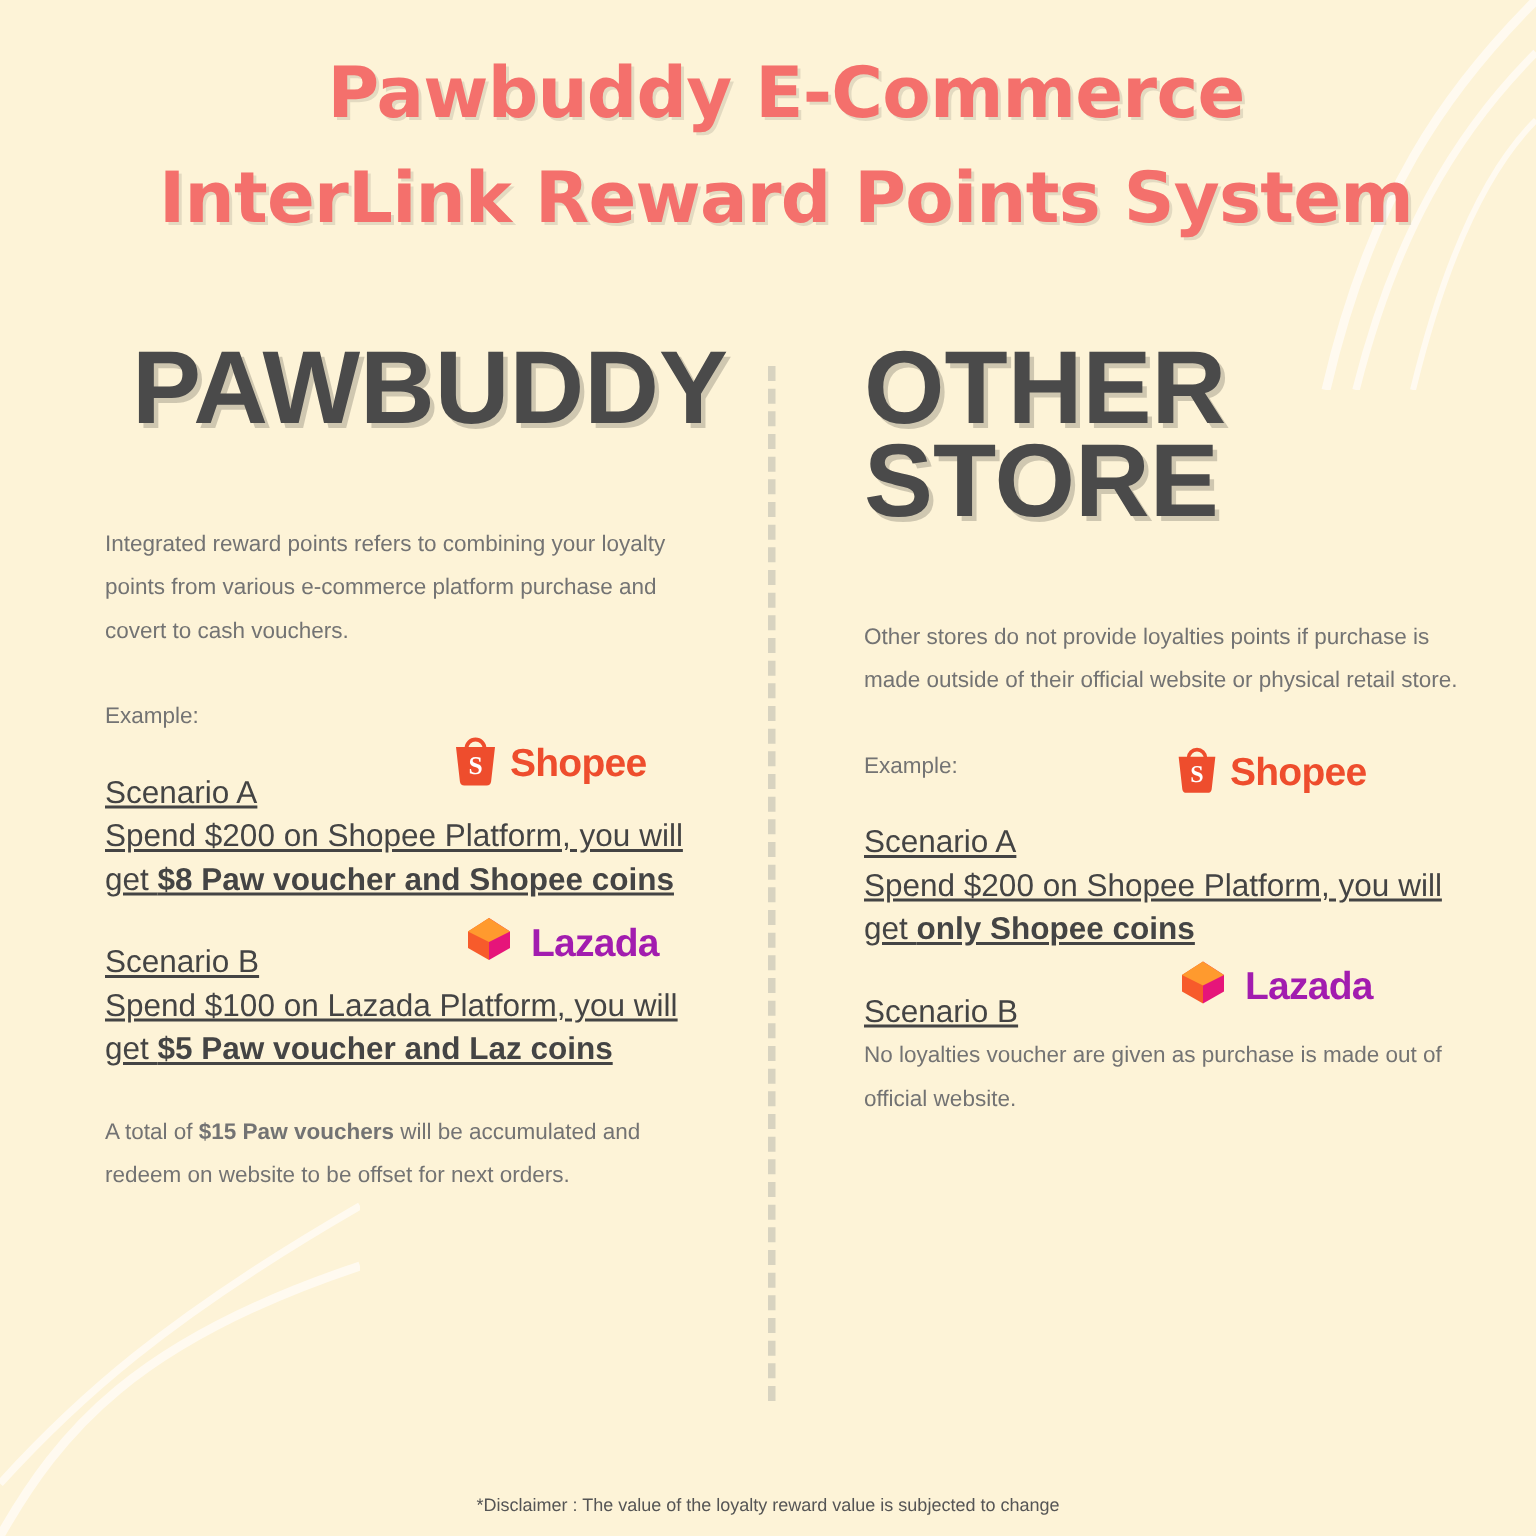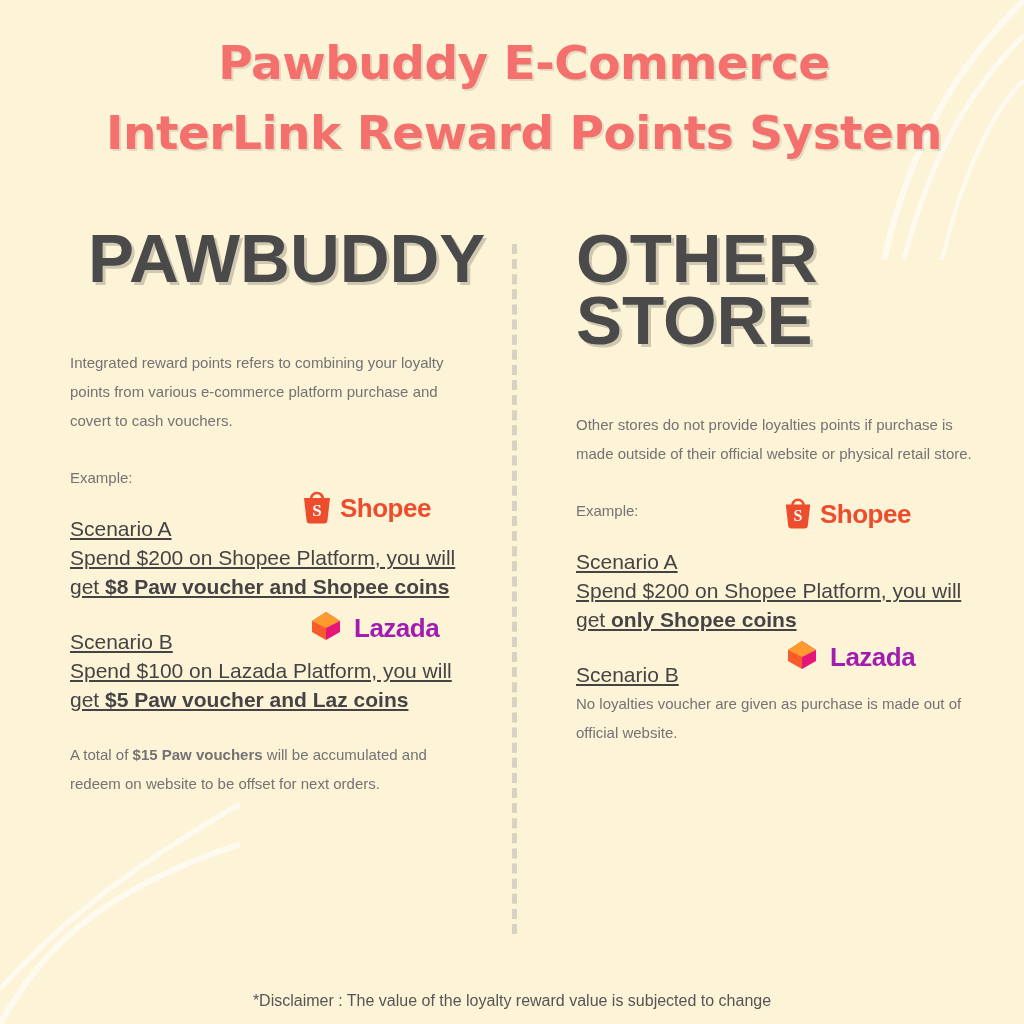--- a/index.html
+++ b/index.html
@@ -104,21 +104,21 @@
     height: 690px;
     border-left: 5px dashed #d8d3c0;
   }
 
   .disclaimer {
     position: absolute;
     bottom: 14px;
     left: 0;
     width: 1024px;
     text-align: center;
-    font-size: 16px;
+    font-size: 12px;
     color: #555;
   }
 
   
   .logo {
     display: inline-flex;
     align-items: center;
     gap: 6px;
     vertical-align: middle;
   }

